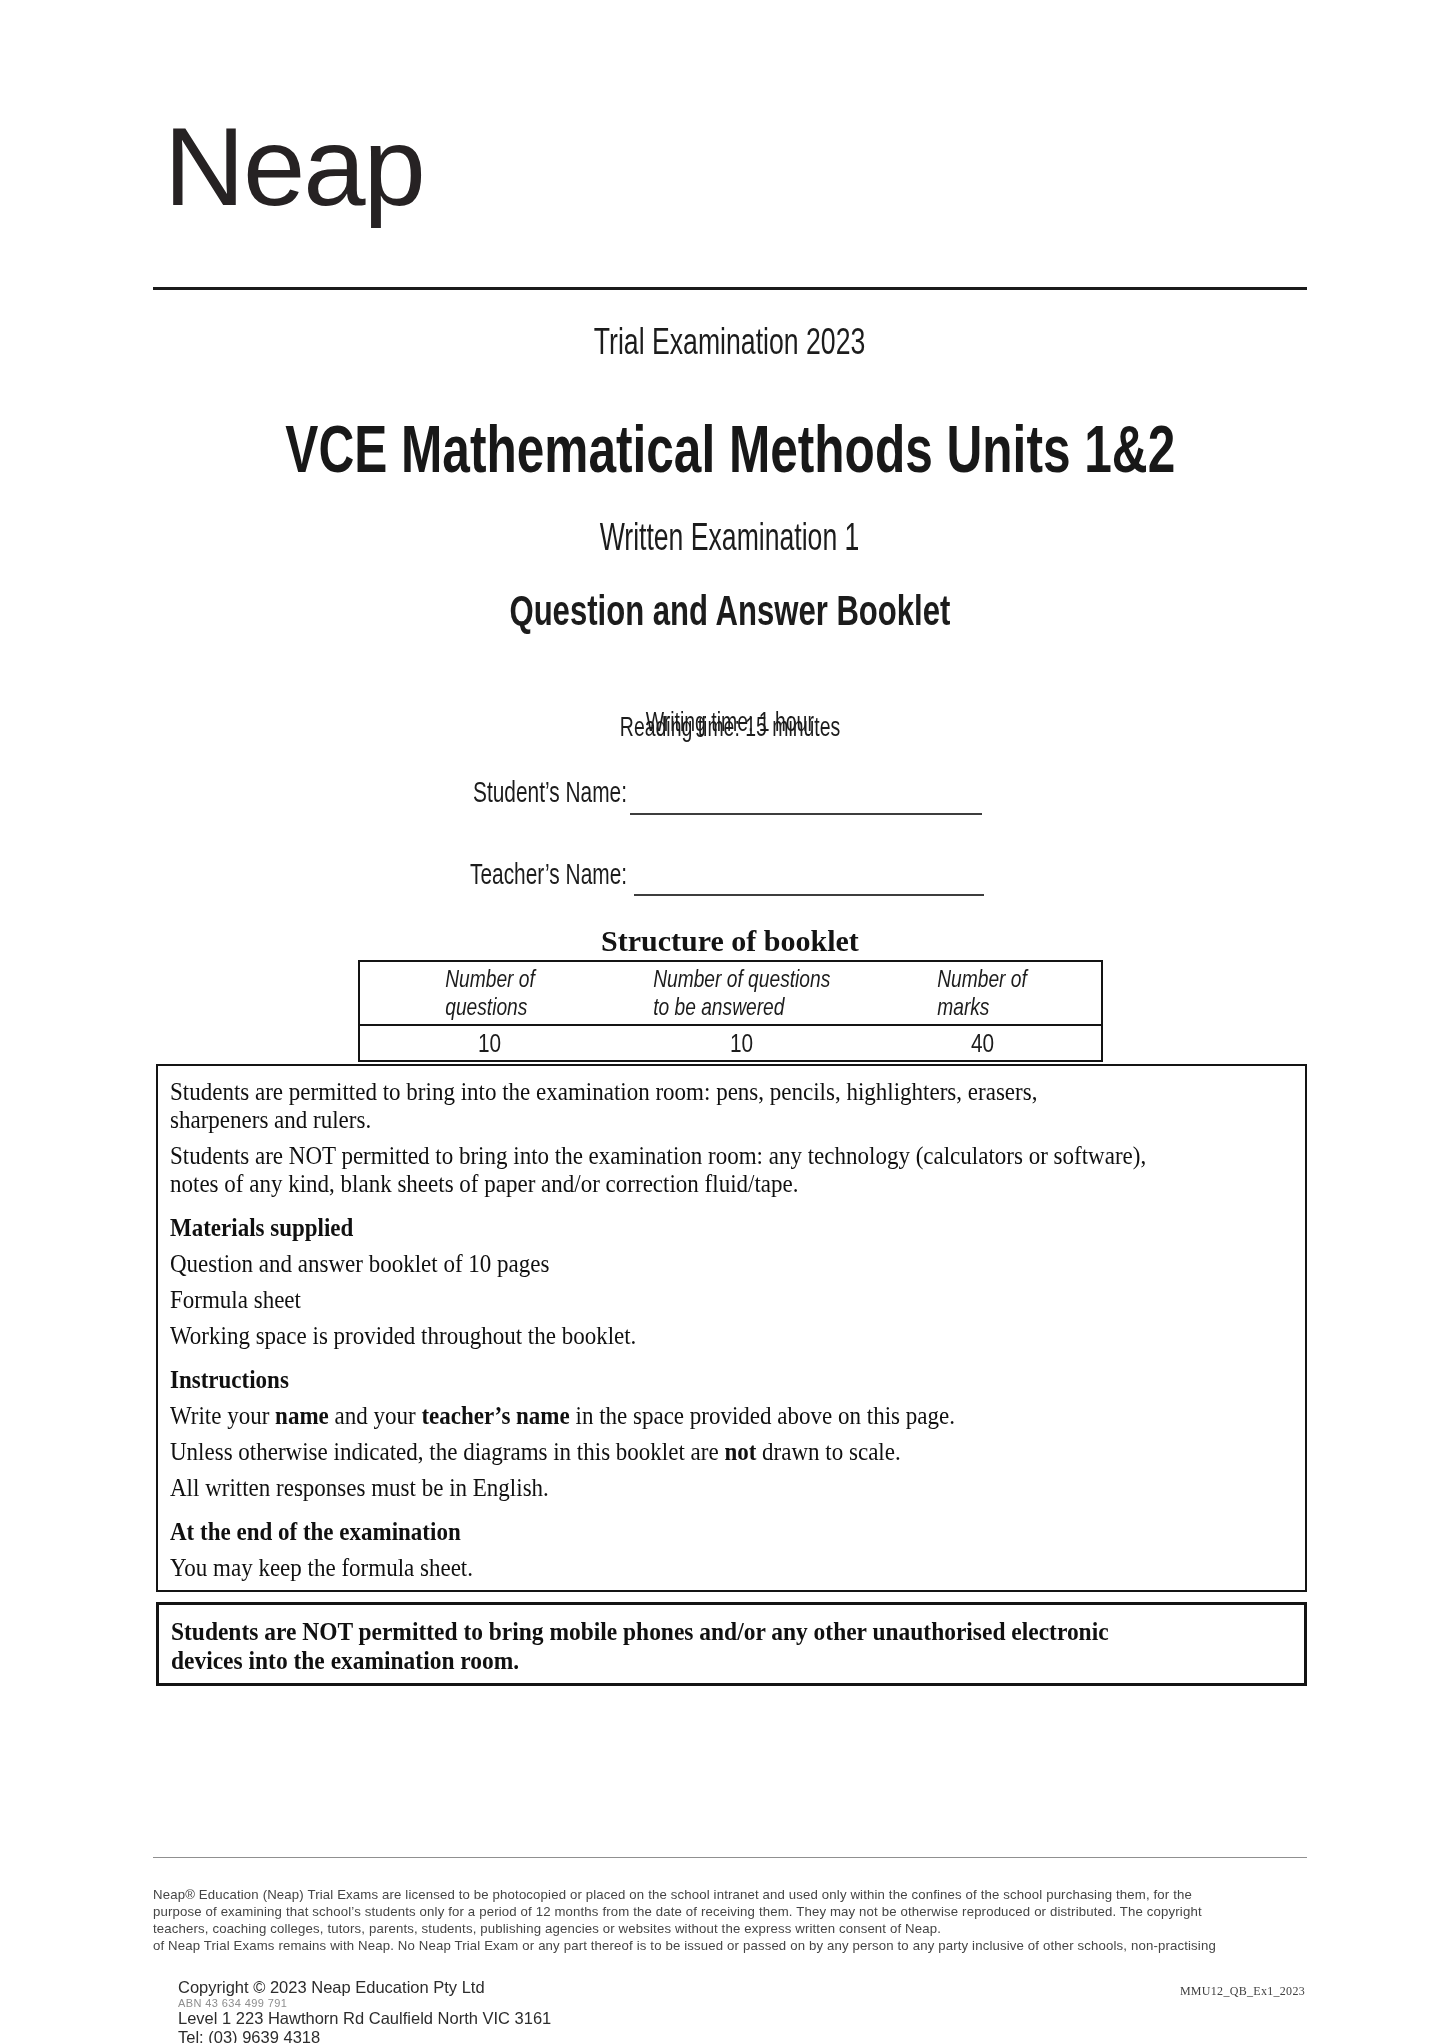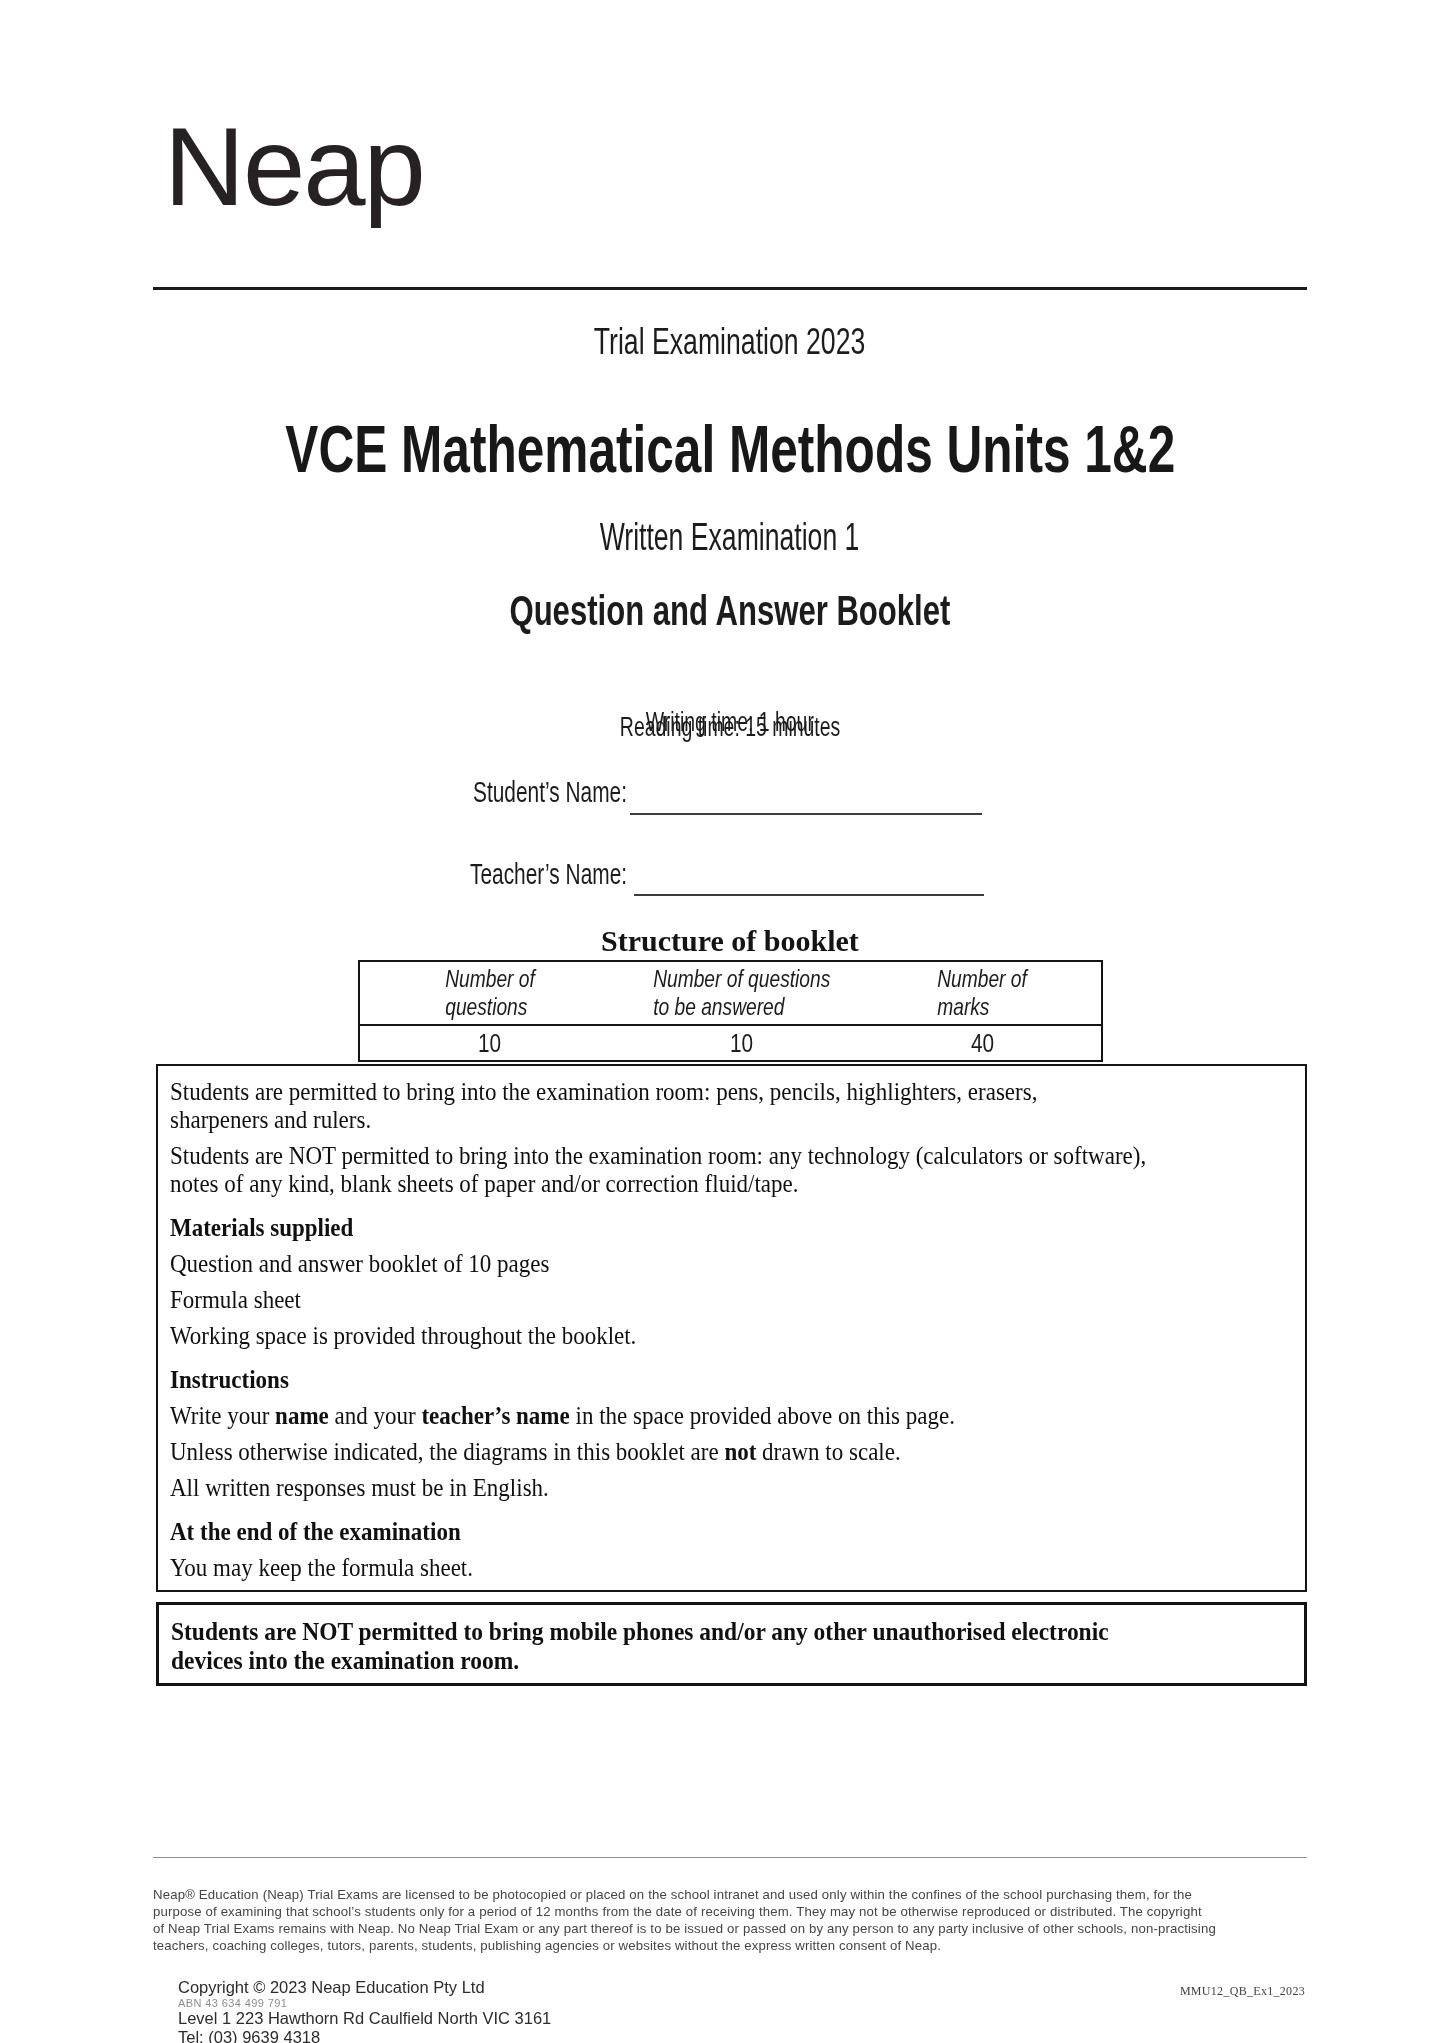--- a/index.html
+++ b/index.html
@@ -182,22 +182,22 @@
       <span class="rl">Students are NOT permitted to bring mobile phones and/or any other unauthorised electronic</span>
       <span class="rl">devices into the examination room.</span>
     </div>
   </div>
 
   <div class="frule"></div>
 
   <div class="fine">
     <div>Neap® Education (Neap) Trial Exams are licensed to be photocopied or placed on the school intranet and used only within the confines of the school purchasing them, for the</div>
     <div>purpose of examining that school’s students only for a period of 12 months from the date of receiving them. They may not be otherwise reproduced or distributed. The copyright</div>
+    <div>teachers, coaching colleges, tutors, parents, students, publishing agencies or websites without the express written consent of Neap.</div>
     <div>of Neap Trial Exams remains with Neap. No Neap Trial Exam or any part thereof is to be issued or passed on by any person to any party inclusive of other schools, non-practising</div>
-    <div>teachers, coaching colleges, tutors, parents, students, publishing agencies or websites without the express written consent of Neap.</div>
   </div>
 
   <div class="cprow">
     <span>Copyright © 2023 Neap Education Pty Ltd</span>
     <span class="abn">ABN 43 634 499 791</span>
     <span>Level 1 223 Hawthorn Rd Caulfield North VIC 3161</span>
     <span class="tel">Tel: (03) 9639 4318</span>
   </div>
 
   <div class="dcode">MMU12_QB_Ex1_2023</div>

